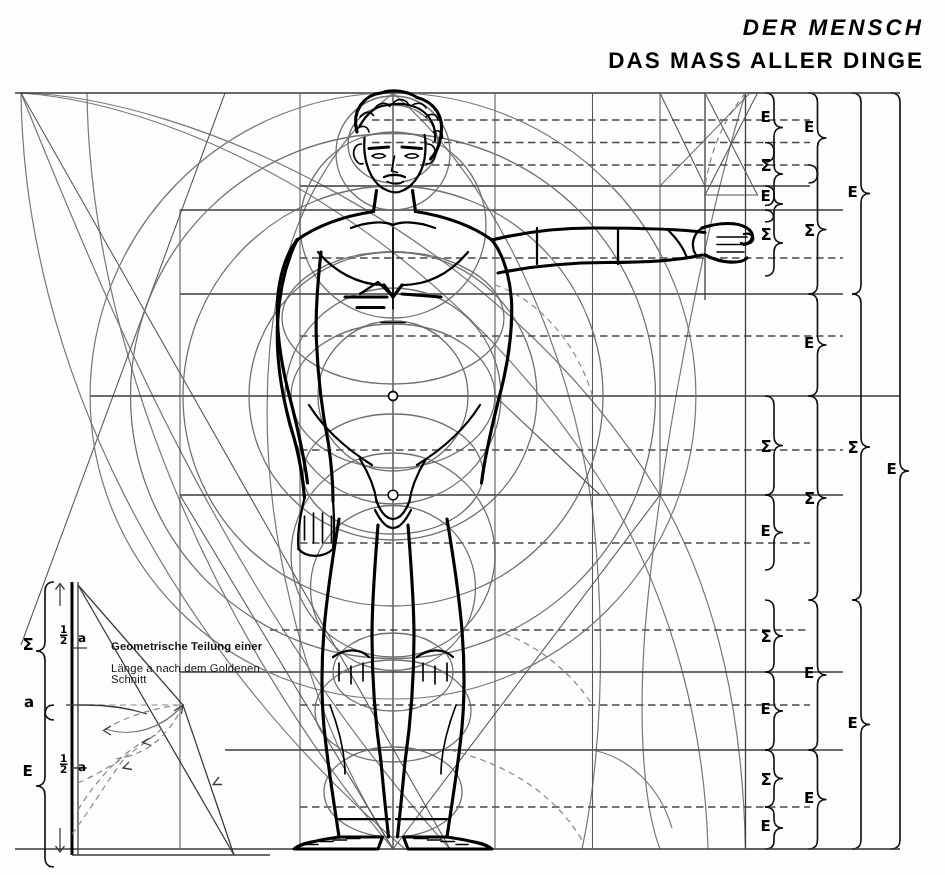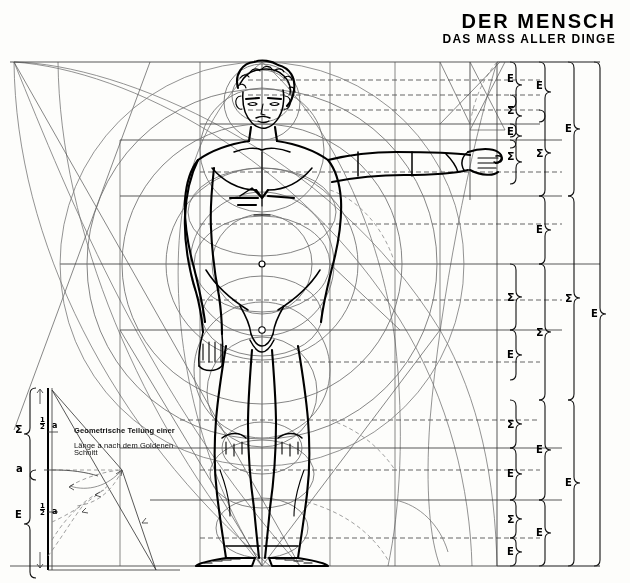--- a/index.html
+++ b/index.html
@@ -1,21 +1,21 @@
 <!DOCTYPE html>
 <html><head>
 <meta charset="utf-8">
 <style>
   html,body{margin:0;padding:0;background:#ffffff;}
   body{font-family:"Liberation Sans",sans-serif;}
   #page{position:relative;width:630px;height:583px;background:#fdfdfb;overflow:hidden;}
   #page svg{position:absolute;left:0;top:0;}
   .ttl{position:absolute;font-weight:bold;color:#000;letter-spacing:1.2px;}
-  #title-main{right:14px;top:10px;font-size:20px;letter-spacing:2px;}
-  #title-sub{right:14px;top:32px;font-size:12px;letter-spacing:1.3px;}
+  #title-main{right:14px;top:10px;font-size:15px;letter-spacing:2px;font-style:italic;}
+  #title-sub{right:14px;top:32px;font-size:15px;letter-spacing:1.3px;}
   .cap{position:absolute;font-size:7.5px;color:#111;line-height:11px;letter-spacing:.1px;}
   .glyph{position:absolute;font-size:10px;font-weight:bold;color:#000;
          font-family:"DejaVu Sans",sans-serif;line-height:1;}
   .glyph.sig{font-size:11px;}
   .frac{position:absolute;font-size:7px;font-weight:bold;color:#000;
         font-family:"DejaVu Sans",sans-serif;text-align:center;line-height:6px;}
   .frac .n{display:block;}
   .frac .bar{display:block;border-top:1px solid #000;width:5px;margin:0 auto;}
   .frac .d{display:block;}
   .fraclbl{position:absolute;font-size:8px;font-weight:bold;

